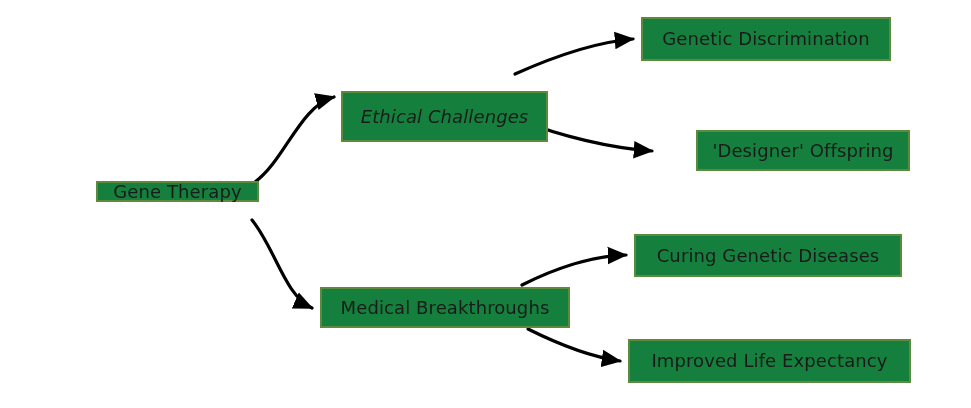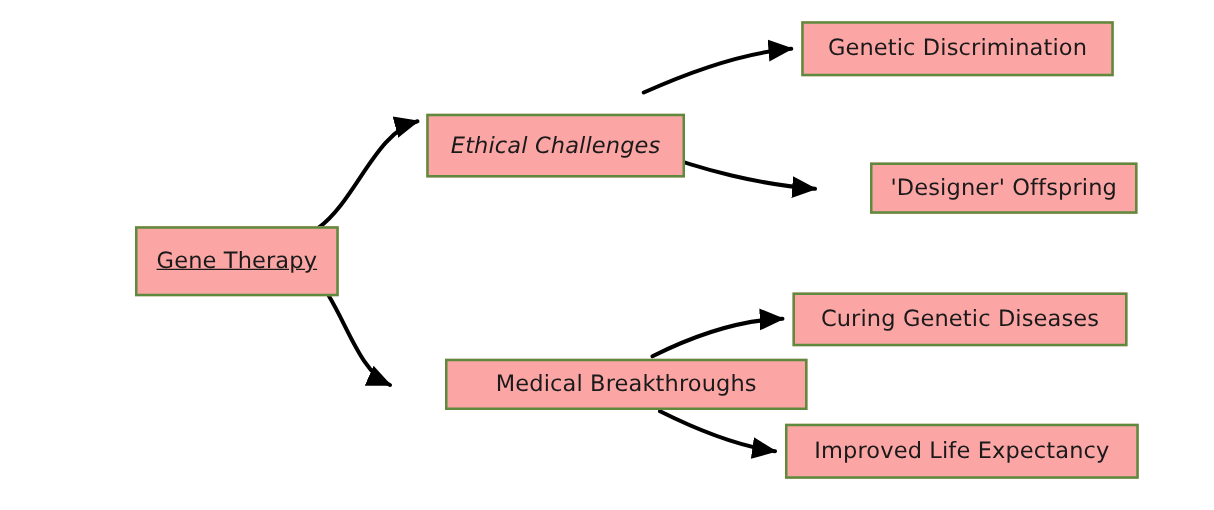--- a/index.html
+++ b/index.html
@@ -21,40 +21,40 @@
     position: absolute;
     left: 0;
     top: 0;
     width: 971px;
     height: 408px;
     pointer-events: none;
   }
   .node {
     position: absolute;
     box-sizing: border-box;
-    background: #fca5a5;
+    background: #15803d;
     border: 2px solid #5d8a3c;
     display: flex;
     align-items: center;
     justify-content: center;
     color: #1a1a1a;
     font-family: "DejaVu Sans", sans-serif;
     font-size: 18px;
     line-height: 1;
     white-space: nowrap;
     letter-spacing: 0.1px;
   }
   .node-label {
     display: block;
     padding: 0 9px;
   }
   
-  #node-root        { left: 108px;  top: 181px; width: 163px; height: 56px; text-decoration: underline; }
+  #node-root        { left: 96px;  top: 181px; width: 163px; height: 21px; }
   #node-ethical     { left: 341px; top: 91px;  width: 207px; height: 51px; font-style: italic; }
-  #node-medical     { left: 320px; top: 287px; width: 290px; height: 41px; margin-left: 36px; }
+  #node-medical     { left: 320px; top: 287px; width: 250px; height: 41px; }
   #node-discrim     { left: 641px; top: 17px;  width: 250px; height: 44px; }
   #node-designer    { left: 660px; top: 130px; width: 214px; height: 41px; margin-left: 36px; }
   #node-curing      { left: 634px; top: 234px; width: 268px; height: 43px; align-items: center; }
   #node-expectancy  { left: 628px; top: 339px; width: 283px; height: 44px; align-items: center; }
 </style>
 </head>
 <body>
 
 <div id="canvas">
 

